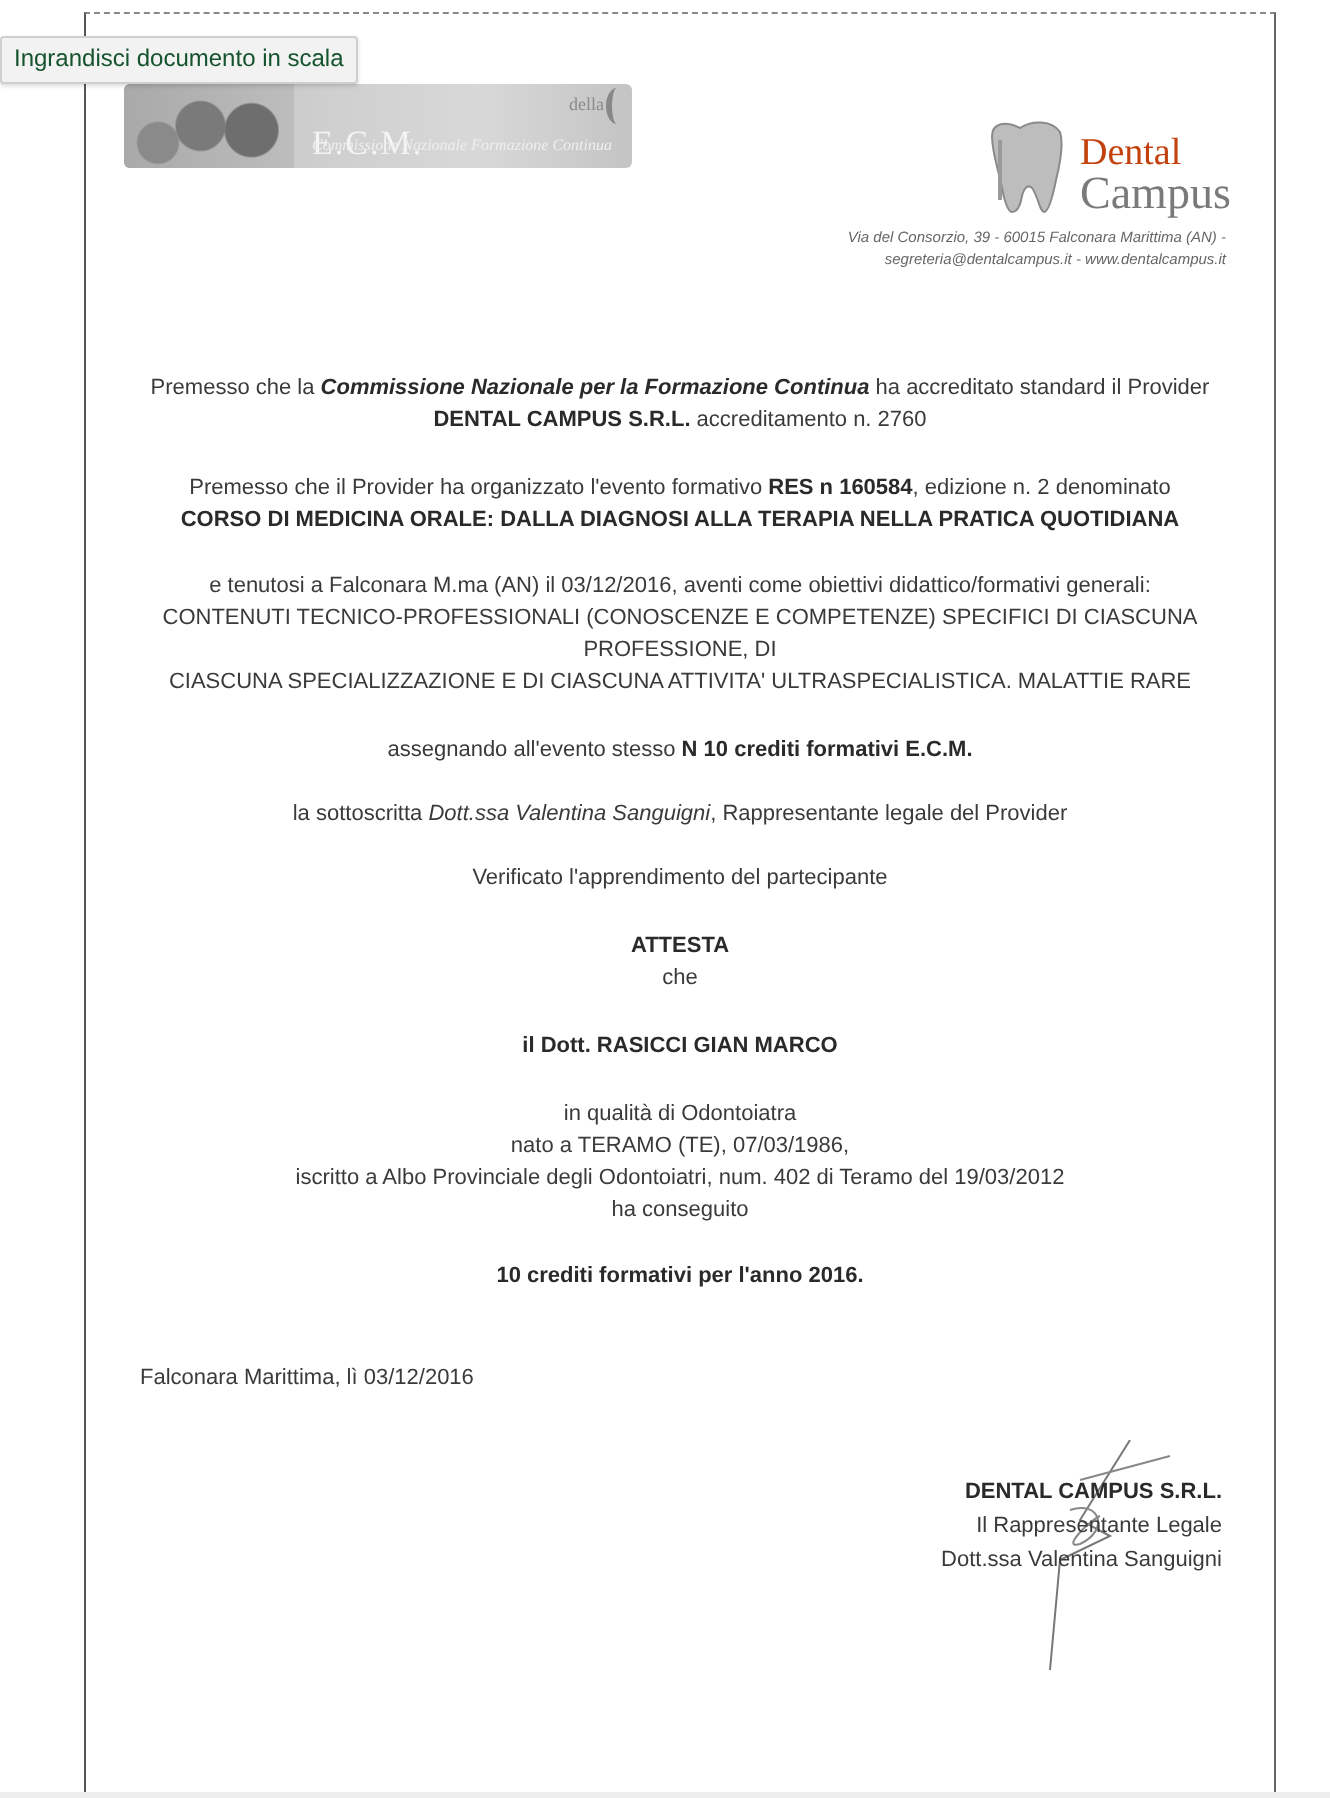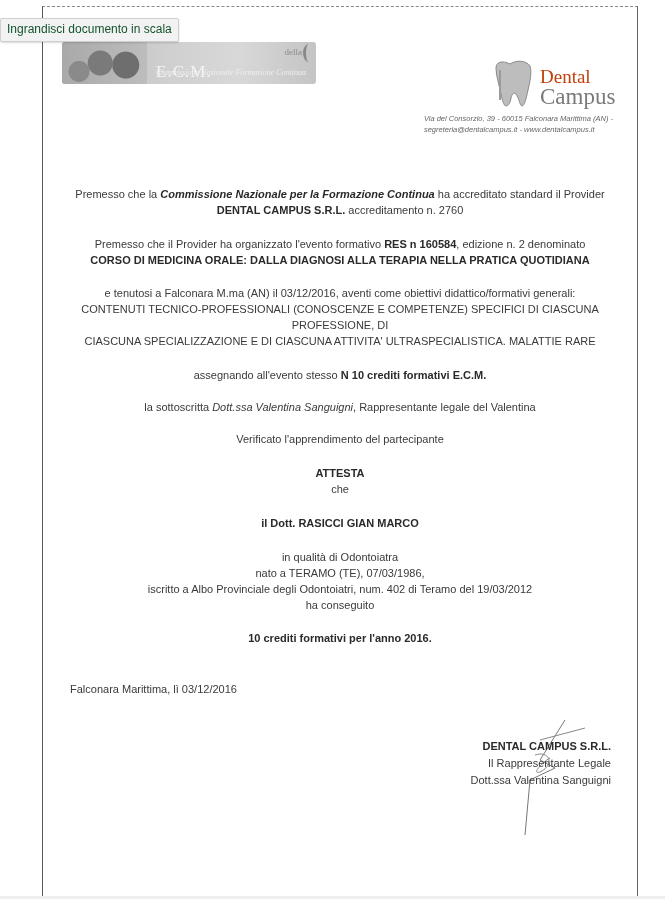--- a/index.html
+++ b/index.html
@@ -33,21 +33,21 @@
                   linear-gradient(90deg, #a9a9a9, #bdbdbd);
     }
     .ecm-title { position: absolute; left: 94px; top: 20px; font-family: "Liberation Serif", serif; font-size: 17px; color: #f4f4f4; letter-spacing: 1px; }
     .ecm-agenas { position: absolute; right: 14px; top: 5px; font-family: "Liberation Serif", serif; font-size: 9px; color: #8a8a8a; }
     .ecm-sub { position: absolute; left: 94px; top: 26px; font-family: "Liberation Serif", serif; font-style: italic; font-size: 8px; color: #efefef; white-space: nowrap; }
     .ecm-swoosh { position: absolute; right: 2px; top: 2px; width: 8px; height: 18px; border-left: 3px solid #888; border-radius: 50%; }
     .dc-logo { position: absolute; left: 492px; top: 60px; width: 125px; height: 50px; }
     .dc-tooth { position: absolute; left: 0; top: 0; width: 44px; height: 48px; }
     .dc-word1 { position: absolute; left: 48px; top: 6px; font-family: "Liberation Serif", serif; font-size: 19px; color: #c2410c; text-align: center; }
     .dc-word2 { position: absolute; left: 48px; top: 24px; font-family: "Liberation Serif", serif; font-size: 23px; color: #7a7a7a; }
-    .dc-address { position: absolute; right: 52px; top: 113px; text-align: left; font-size: 7.5px; font-style: italic; color: #666; line-height: 11px; }
+    .dc-address { position: absolute; right: 52px; top: 113px; text-align: right; font-size: 7.5px; font-style: italic; color: #666; line-height: 11px; }
     .txt { position: absolute; left: 62px; width: 556px; text-align: center; font-size: 11px; color: #3a3a3a; line-height: 16px; }
     .heading { font-size: 12.5px; font-style: italic; font-weight: bold; color: #3a3a3a; }
     .b { font-weight: bold; color: #2a2a2a; }
     .i { font-style: italic; }
     .left { text-align: left; }
     .sig-block { position: absolute; right: 54px; top: 738px; text-align: right; font-size: 11px; line-height: 17px; color: #3a3a3a; }
     .signature { position: absolute; left: 510px; top: 720px; width: 80px; height: 120px; }
   </style>
 </head>
 <body>
@@ -91,21 +91,21 @@
     <div>e tenutosi a Falconara M.ma (AN) il 03/12/2016, aventi come obiettivi didattico/formativi generali:</div>
     <div>CONTENUTI TECNICO-PROFESSIONALI (CONOSCENZE E COMPETENZE) SPECIFICI DI CIASCUNA PROFESSIONE, DI</div>
     <div>CIASCUNA SPECIALIZZAZIONE E DI CIASCUNA ATTIVITA' ULTRASPECIALISTICA. MALATTIE RARE</div>
   </div>
 
   <div class="txt" style="top:367px;">
     <span>assegnando all'evento stesso </span><span class="b">N 10 crediti formativi E.C.M.</span>
   </div>
 
   <div class="txt" style="top:399px;">
-    <span>la sottoscritta </span><span class="i">Dott.ssa Valentina Sanguigni</span><span>, Rappresentante legale del Valentina</span>
+    <span>la sottoscritta </span><span class="i">Dott.ssa Valentina Sanguigni</span><span>, Rappresentante legale del Provider</span>
   </div>
 
   <div class="txt" style="top:431px;">Verificato l'apprendimento del partecipante</div>
 
   <div class="txt b" style="top:465px;">ATTESTA</div>
   <div class="txt" style="top:481px;">che</div>
 
   <div class="txt b" style="top:515px;">il Dott. RASICCI GIAN MARCO</div>
 
   <div class="txt" style="top:549px;">

